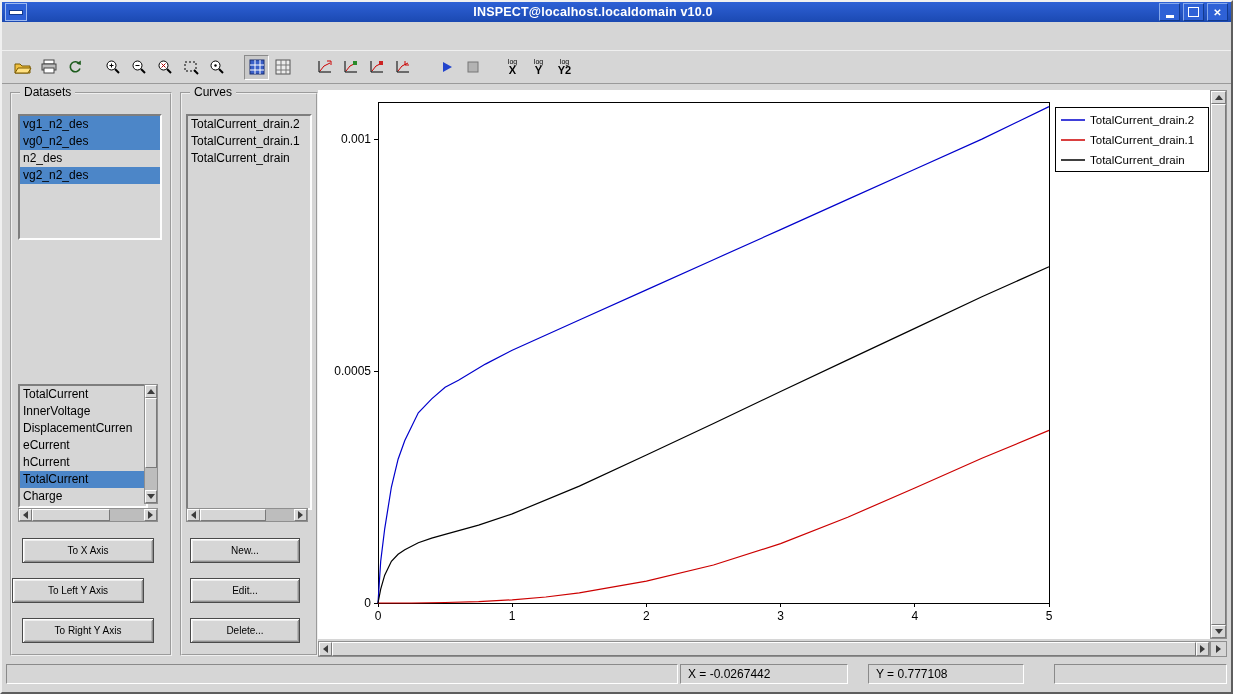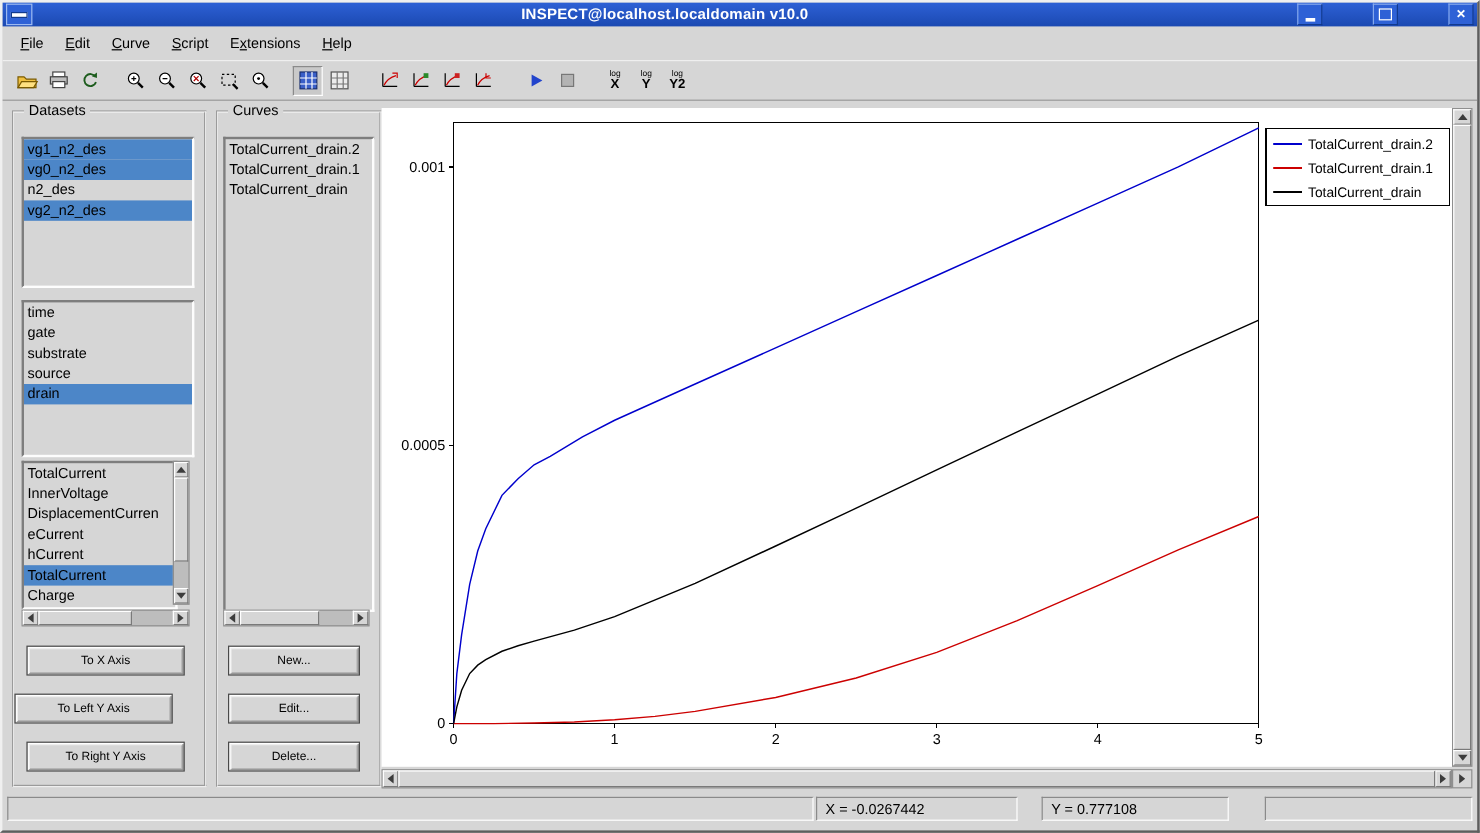--- a/index.html
+++ b/index.html
@@ -1,20 +1,20 @@
 <!DOCTYPE html>
 <html><head>
 <meta charset="utf-8">
 <style>
   html,body{margin:0;padding:0;}
   body{font-family:"Liberation Sans",sans-serif;font-size:12px;color:#000;background:#8a8a8a;}
   #window{position:relative;width:1233px;height:694px;background:#d6d6d6;border:2px solid;border-color:#f0f0f0 #5e5e5e #5e5e5e #f0f0f0;overflow:hidden;box-sizing:border-box;}
 
   
-  .titlebar{position:absolute;left:0;top:0;width:1229px;height:20px;background:linear-gradient(#2e61d6,#1b49b2);display:flex;align-items:center;gap:39px;}
+  .titlebar{position:absolute;left:0;top:0;width:1229px;height:20px;background:linear-gradient(#2e61d6,#1b49b2);display:flex;align-items:center;}
   .win-icon{width:20px;height:16px;margin-left:3px;border:1px solid #9db9f0;background:#2e61d6;display:flex;align-items:center;justify-content:center;}
   .win-icon .bar{width:12px;height:3px;background:#fff;border:1px solid #123a8e;}
   .title-text{flex:1;text-align:center;color:#fff;font-weight:bold;font-size:12.5px;letter-spacing:.2px;}
   .winbtn{width:19px;height:16px;margin-right:3px;background:#2e61d6;border:1px solid;border-color:#86a9ec #123a8e #123a8e #86a9ec;display:flex;align-items:center;justify-content:center;color:#fff;font-size:10px;font-weight:bold;}
   .glyph-min{width:8px;height:3px;background:#fff;margin-top:8px;}
   .glyph-max{width:9px;height:8px;border:1px solid #fff;}
 
   
   .menubar{position:absolute;left:0;top:22px;width:100%;height:24px;display:flex;align-items:center;padding-left:6px;box-sizing:border-box;}
   .menu-item{padding:3px 9px;cursor:default;}
@@ -73,28 +73,20 @@
         <div class="glyph-min"></div>
       </div>
     <div class="winbtn">
         <div class="glyph-max"></div>
       </div>
     <div class="winbtn">
         <span>✕</span>
       </div>
   </div>
 
-  <div class="menubar">
-      <span class="menu-item"><u>F</u>ile</span>
-      <span class="menu-item"><u>E</u>dit</span>
-      <span class="menu-item"><u>C</u>urve</span>
-      <span class="menu-item"><u>S</u>cript</span>
-      <span class="menu-item">E<u>x</u>tensions</span>
-      <span class="menu-item"><u>H</u>elp</span>
-    </div>
 
   <div class="toolbar">
     <button class="tb-btn">
       <svg width="18" height="15">
           <path d="M1 13 L1 4 L6 4 L8 6 L16 6 L16 13 Z" fill="#f0c040" stroke="#7a5a00"></path>
           <path d="M1 13 L4 8 L17 8 L14 13 Z" fill="#ffe080" stroke="#7a5a00"></path>
         </svg>
     </button>
     <button class="tb-btn">
       <svg width="18" height="16">
@@ -225,27 +217,20 @@
   </div>
 
   <div class="frame" style="left:8px;top:90px;width:158px;height:560px;">
     <div class="frame-legend">Datasets</div>
   </div>
   <div class="listbox" style="left:16px;top:112px;width:140px;height:122px;">
       <div class="list-item sel">vg1_n2_des</div>
       <div class="list-item sel">vg0_n2_des</div>
       <div class="list-item">n2_des</div>
       <div class="list-item sel">vg2_n2_des</div>
-    </div>
-  <div class="listbox" style="left:16px;top:248px;width:140px;height:127px;">
-      <div class="list-item">time</div>
-      <div class="list-item">gate</div>
-      <div class="list-item">substrate</div>
-      <div class="list-item">source</div>
-      <div class="list-item sel">drain</div>
     </div>
   <div class="listbox" style="left:16px;top:382px;width:126px;height:120px;">
       <div class="list-item">TotalCurrent</div>
       <div class="list-item">InnerVoltage</div>
       <div class="list-item">DisplacementCurren</div>
       <div class="list-item">eCurrent</div>
       <div class="list-item">hCurrent</div>
       <div class="list-item sel">TotalCurrent</div>
       <div class="list-item">Charge</div>
     </div>

